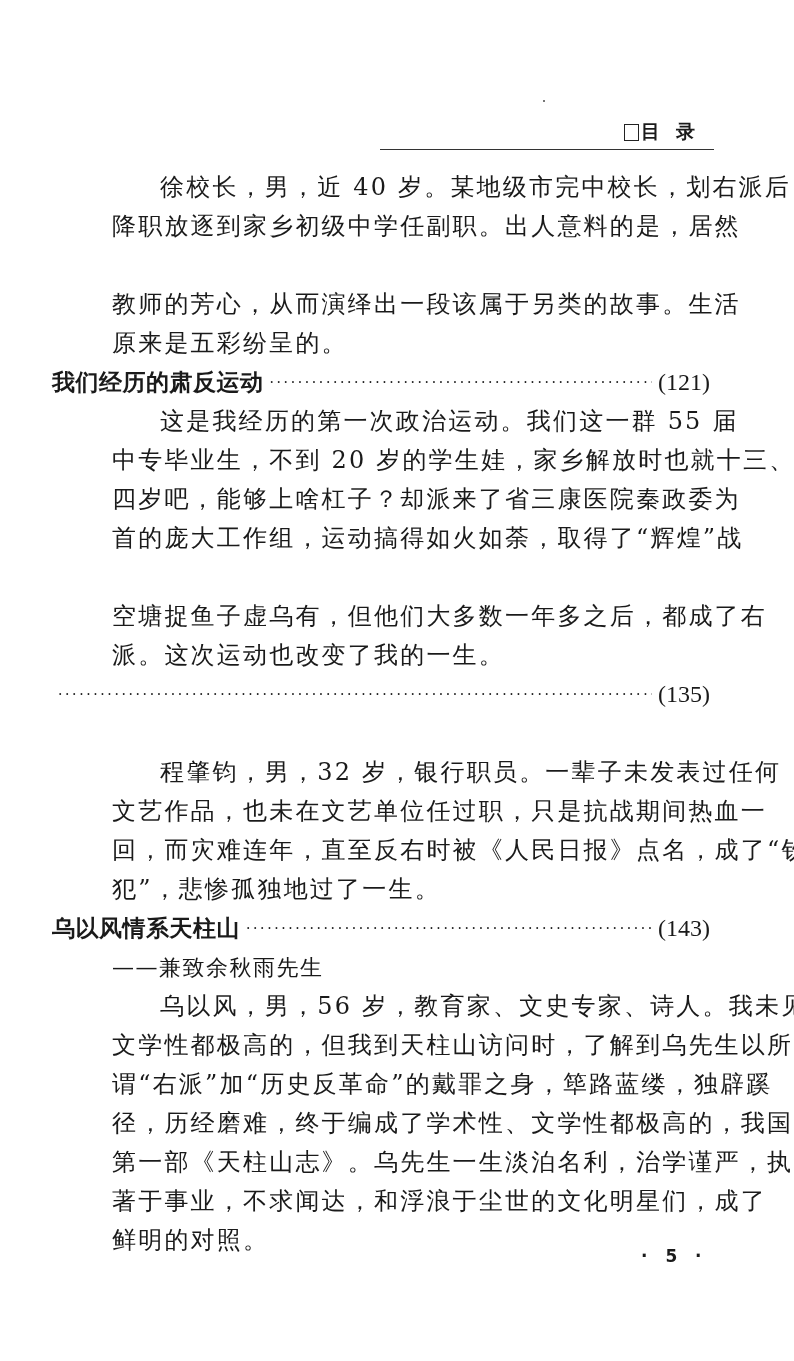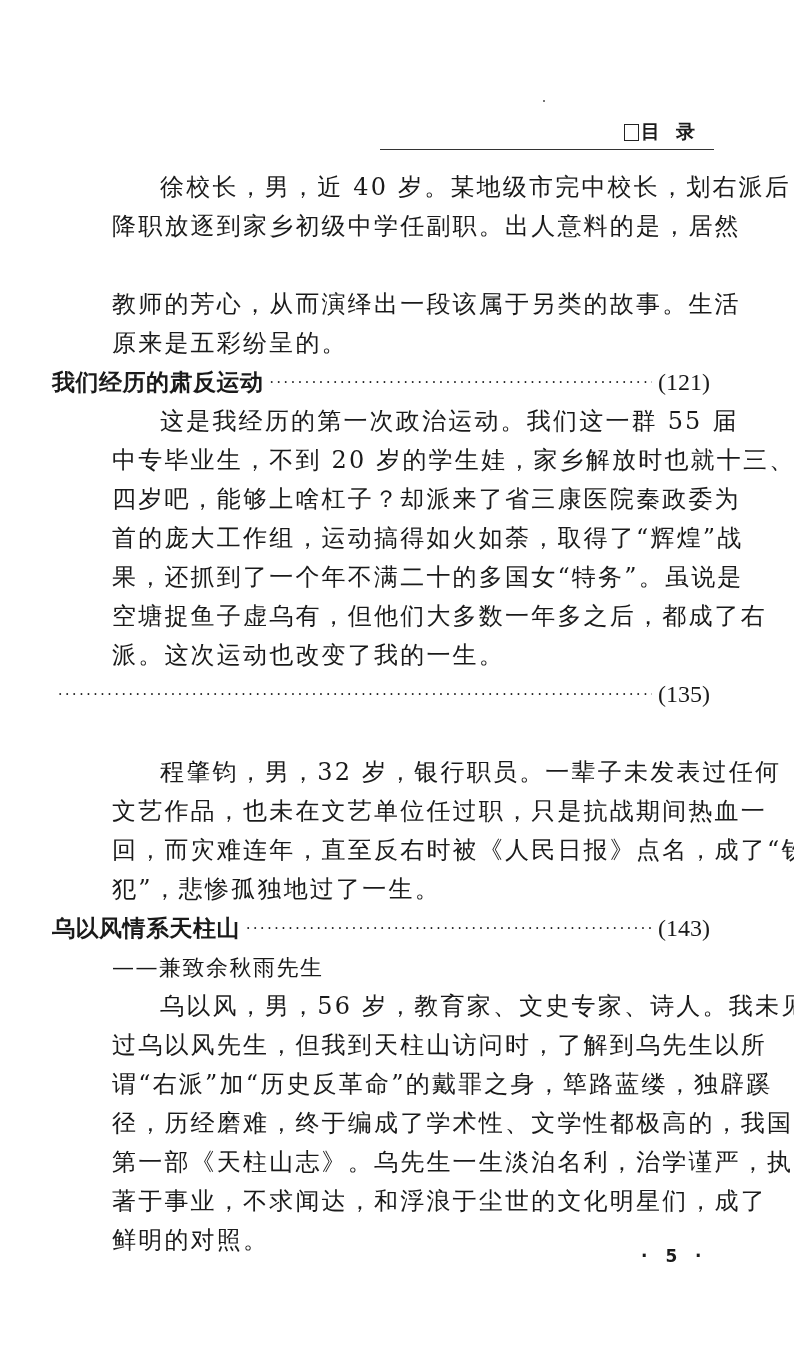--- a/index.html
+++ b/index.html
@@ -75,41 +75,40 @@
 
   <div class="entry" style="top:363px">
     <span class="title">我们经历的肃反运动</span>
     <span class="leader"></span>
     <span class="page-ref">(121)</span>
   </div>
   <div class="line body-line first" style="top:402px">这是我经历的第一次政治运动。我们这一群 55 届</div>
   <div class="line body-line" style="top:441px">中专毕业生，不到 20 岁的学生娃，家乡解放时也就十三、</div>
   <div class="line body-line" style="top:480px">四岁吧，能够上啥杠子？却派来了省三康医院秦政委为</div>
   <div class="line body-line" style="top:519px">首的庞大工作组，运动搞得如火如荼，取得了“辉煌”战</div>
-  <div class="line body-line" style="top:558px">果，还抓到了一个年不满二十的多国女“特务”。虽说是</div>
   <div class="line body-line" style="top:597px">空塘捉鱼子虚乌有，但他们大多数一年多之后，都成了右</div>
   <div class="line body-line last" style="top:636px">派。这次运动也改变了我的一生。</div>
 
   <div class="entry" style="top:675px">
     <span class="leader"></span>
     <span class="page-ref">(135)</span>
   </div>
   <div class="line body-line first" style="top:753px">程肇钧，男，32 岁，银行职员。一辈子未发表过任何</div>
   <div class="line body-line" style="top:792px">文艺作品，也未在文艺单位任过职，只是抗战期间热血一</div>
   <div class="line body-line" style="top:831px">回，而灾难连年，直至反右时被《人民日报》点名，成了“钦</div>
   <div class="line body-line last" style="top:870px">犯”，悲惨孤独地过了一生。</div>
 
   <div class="entry" style="top:909px">
     <span class="title">乌以风情系天柱山</span>
     <span class="leader"></span>
     <span class="page-ref">(143)</span>
   </div>
   <div class="subtitle" style="top:948px">——兼致余秋雨先生</div>
   <div class="line body-line first" style="top:987px">乌以风，男，56 岁，教育家、文史专家、诗人。我未见</div>
-  <div class="line body-line" style="top:1026px">过乌以风先生，但我到天柱山访问时，了解到乌先生以所</div>
+  <div class="line body-line" style="top:1026px">文学性都极高的，但我到天柱山访问时，了解到乌先生以所</div>
   <div class="line body-line" style="top:1065px">谓“右派”加“历史反革命”的戴罪之身，筚路蓝缕，独辟蹊</div>
   <div class="line body-line" style="top:1104px">径，历经磨难，终于编成了学术性、文学性都极高的，我国</div>
   <div class="line body-line" style="top:1143px">第一部《天柱山志》。乌先生一生淡泊名利，治学谨严，执</div>
   <div class="line body-line" style="top:1182px">著于事业，不求闻达，和浮浪于尘世的文化明星们，成了</div>
   <div class="line body-line last" style="top:1221px">鲜明的对照。</div>
 
   <div class="folio">· 5 ·</div>
 </div>
 
 </body></html>

